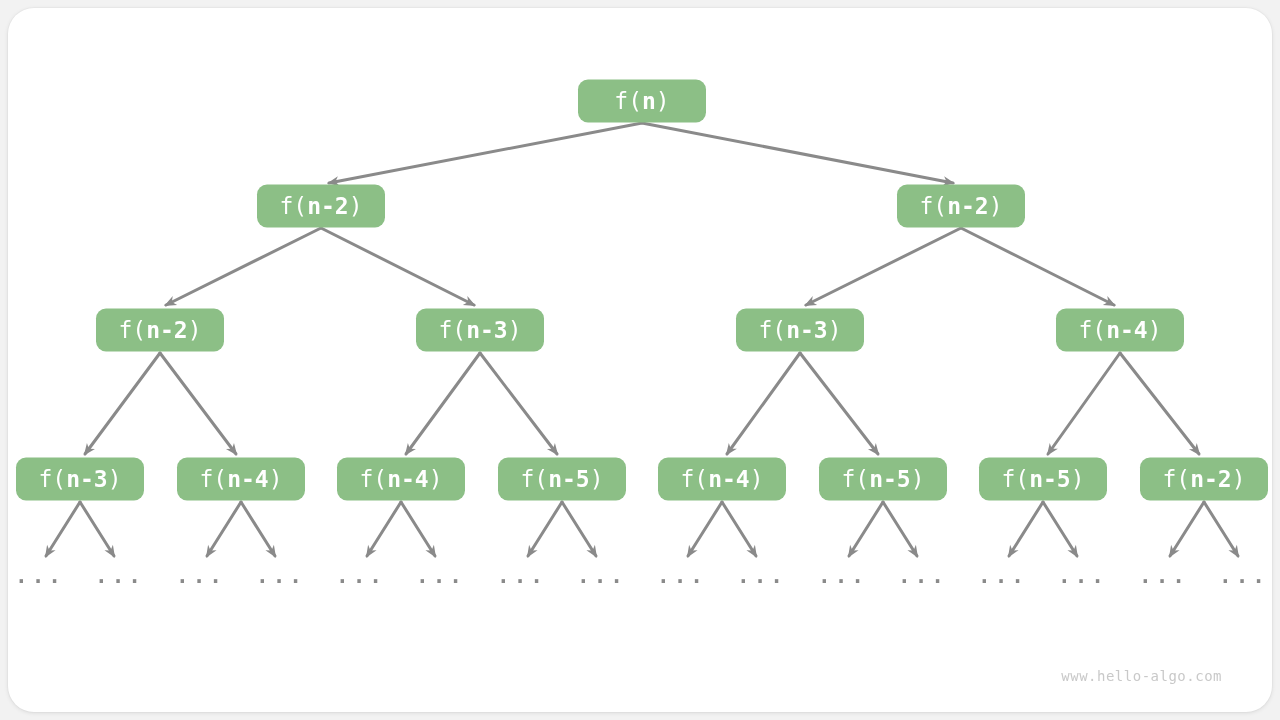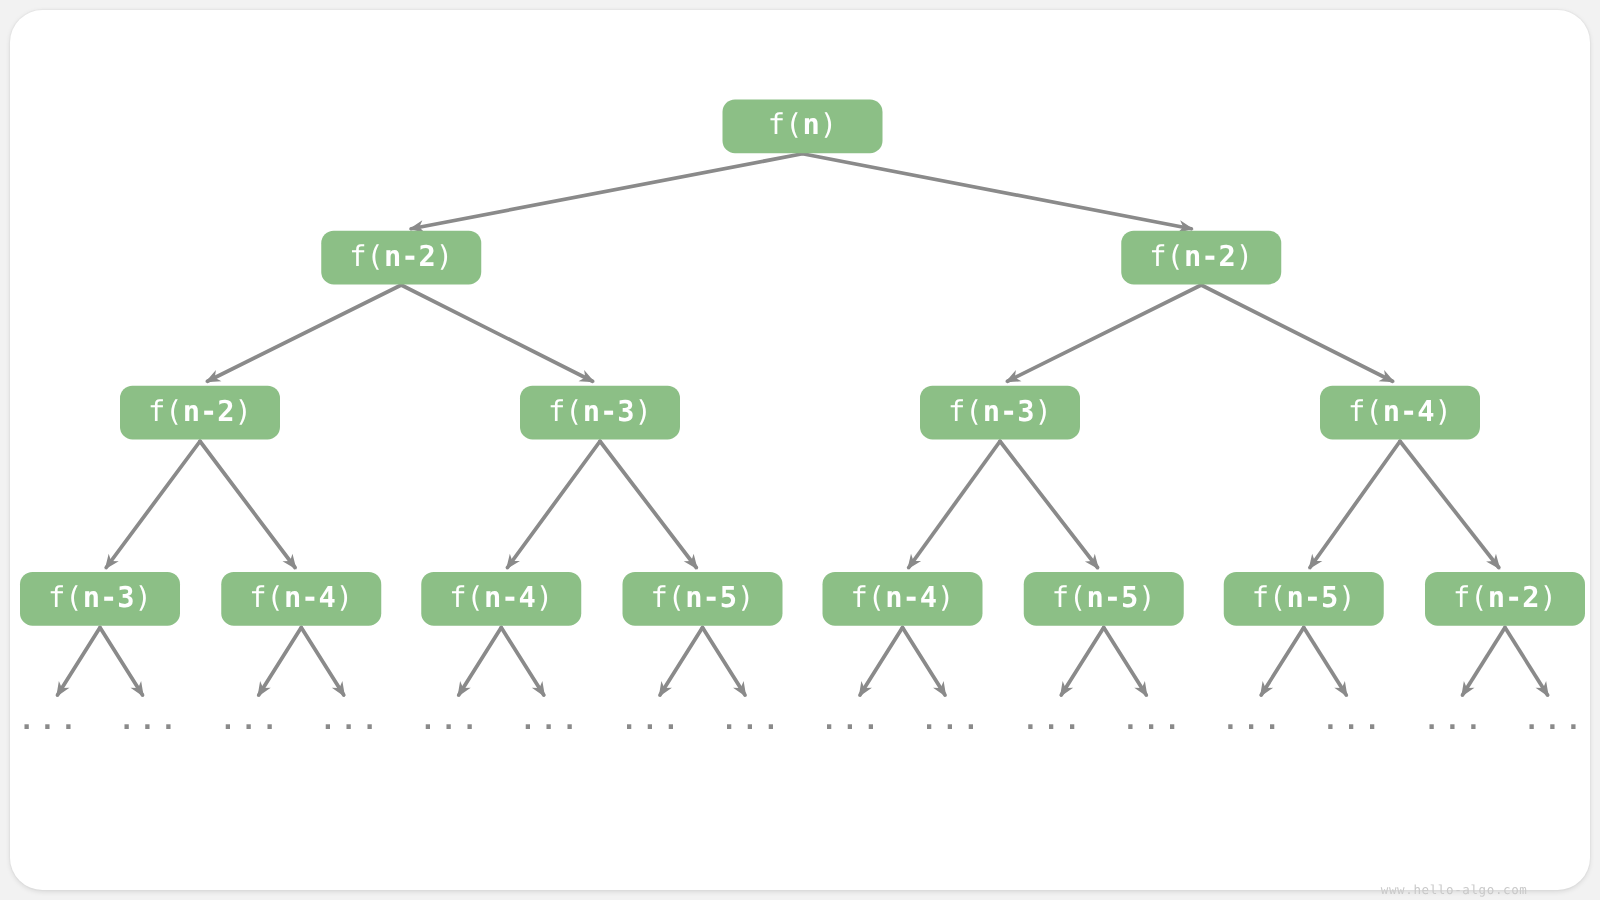--- a/index.html
+++ b/index.html
@@ -57,23 +57,22 @@
     font-weight:700;
     letter-spacing:4px;
     line-height:21px;
     z-index:2;
   }
   .watermark{
     position:absolute;
     right:58px;
     top:668px;
     color:var(--watermark);
-    font-size:10px;
+    font-size:14px;
     letter-spacing:0.5px;
-    margin-top:39px;
   }
 </style>
 </head>
 <body>
 
 <div class="card"></div>
 
 <div class="stage">
 
   <svg class="edges" id="edges-svg" viewBox="0 0 1280 720">

